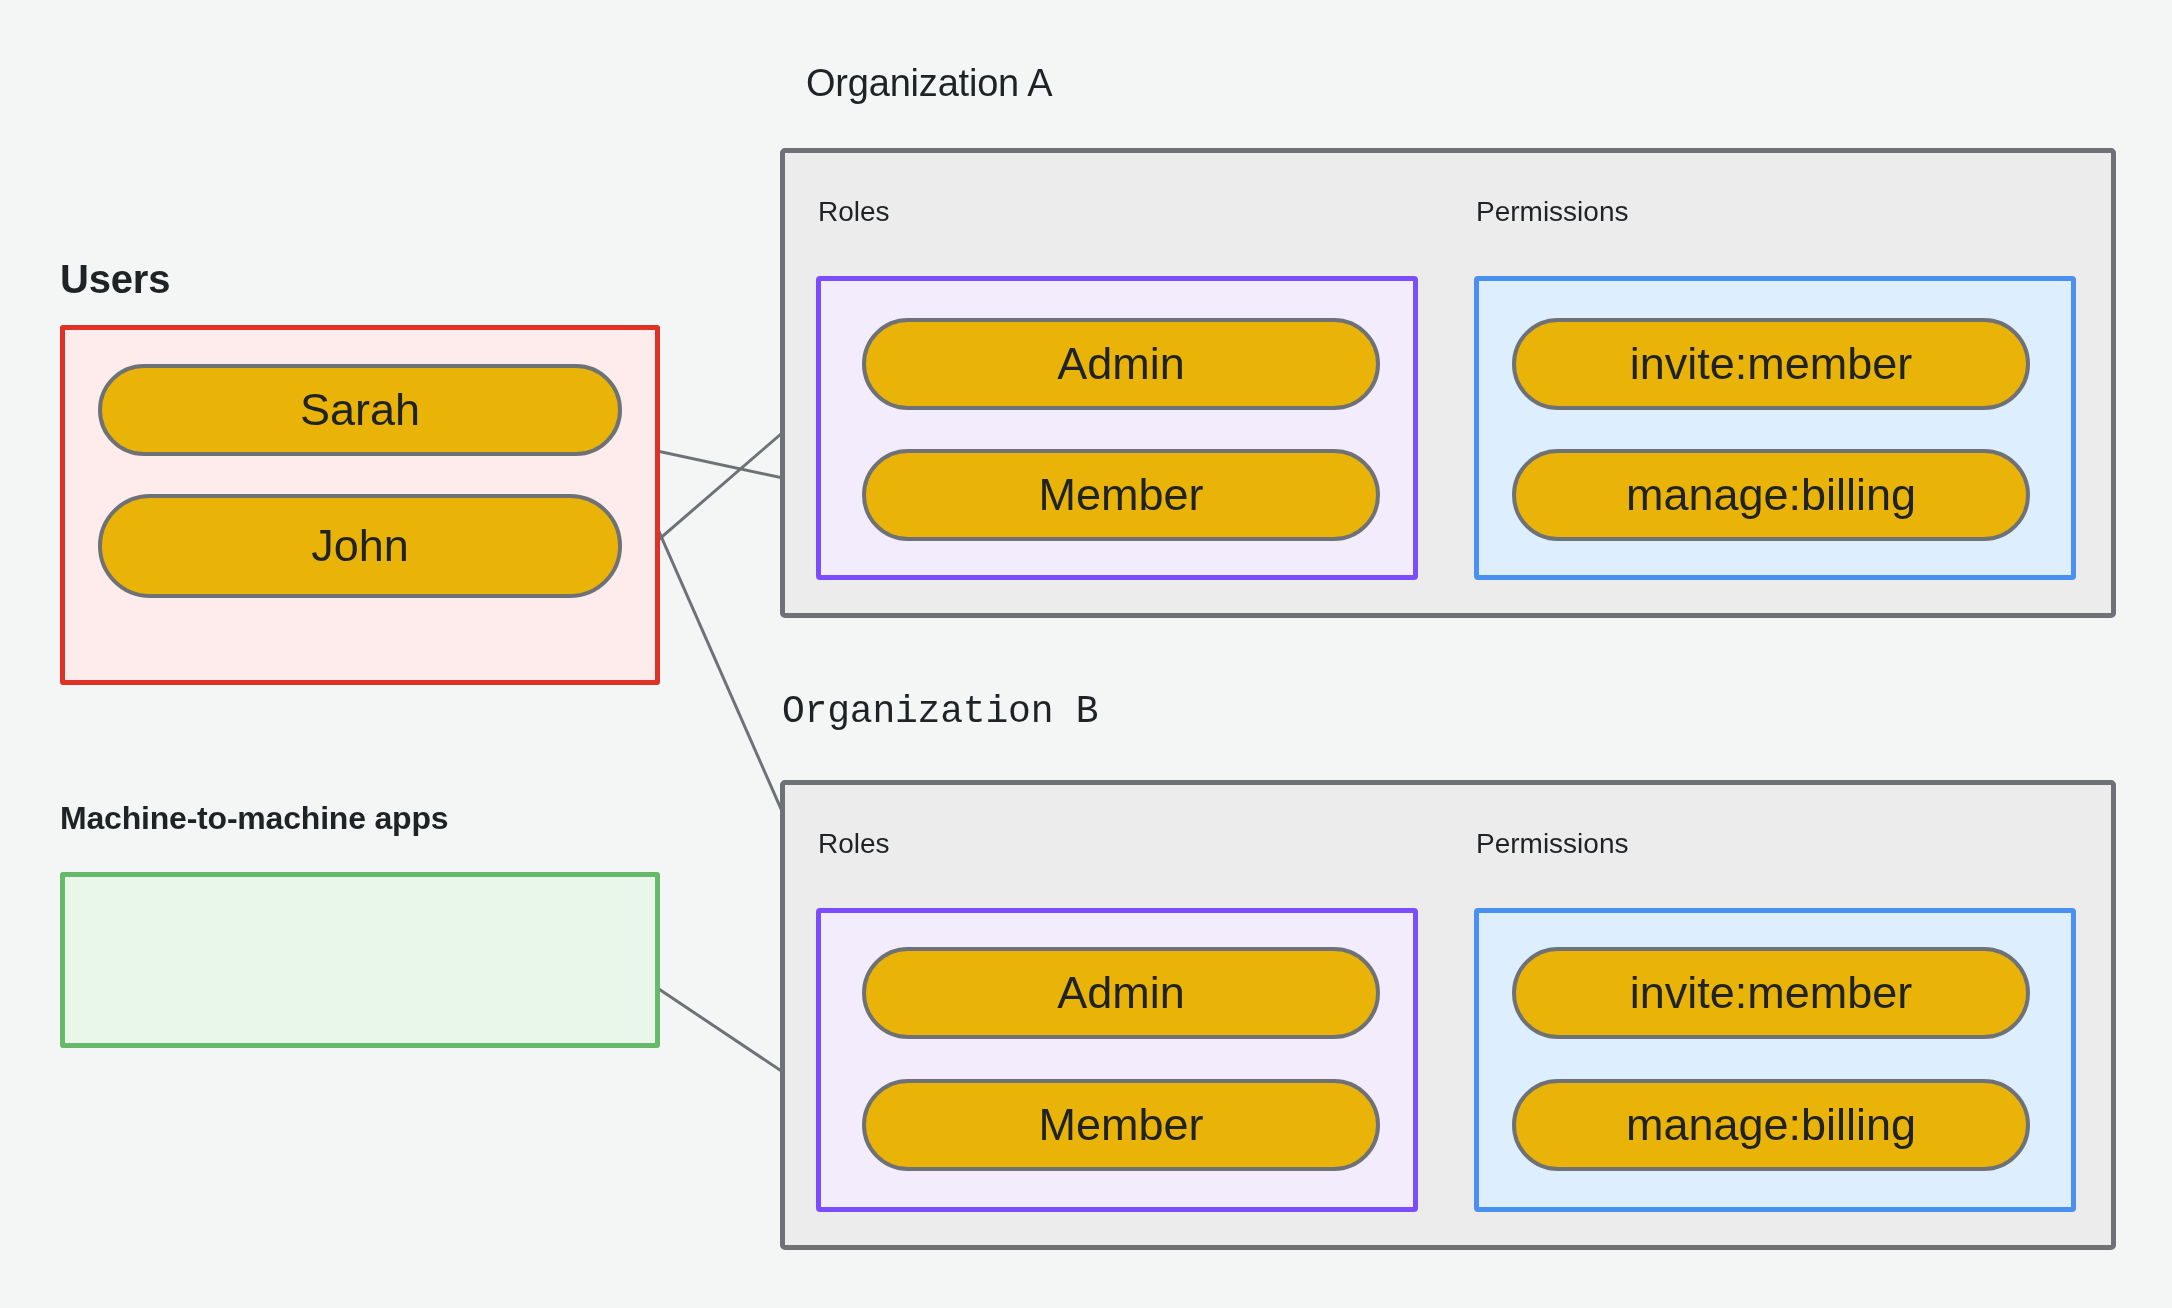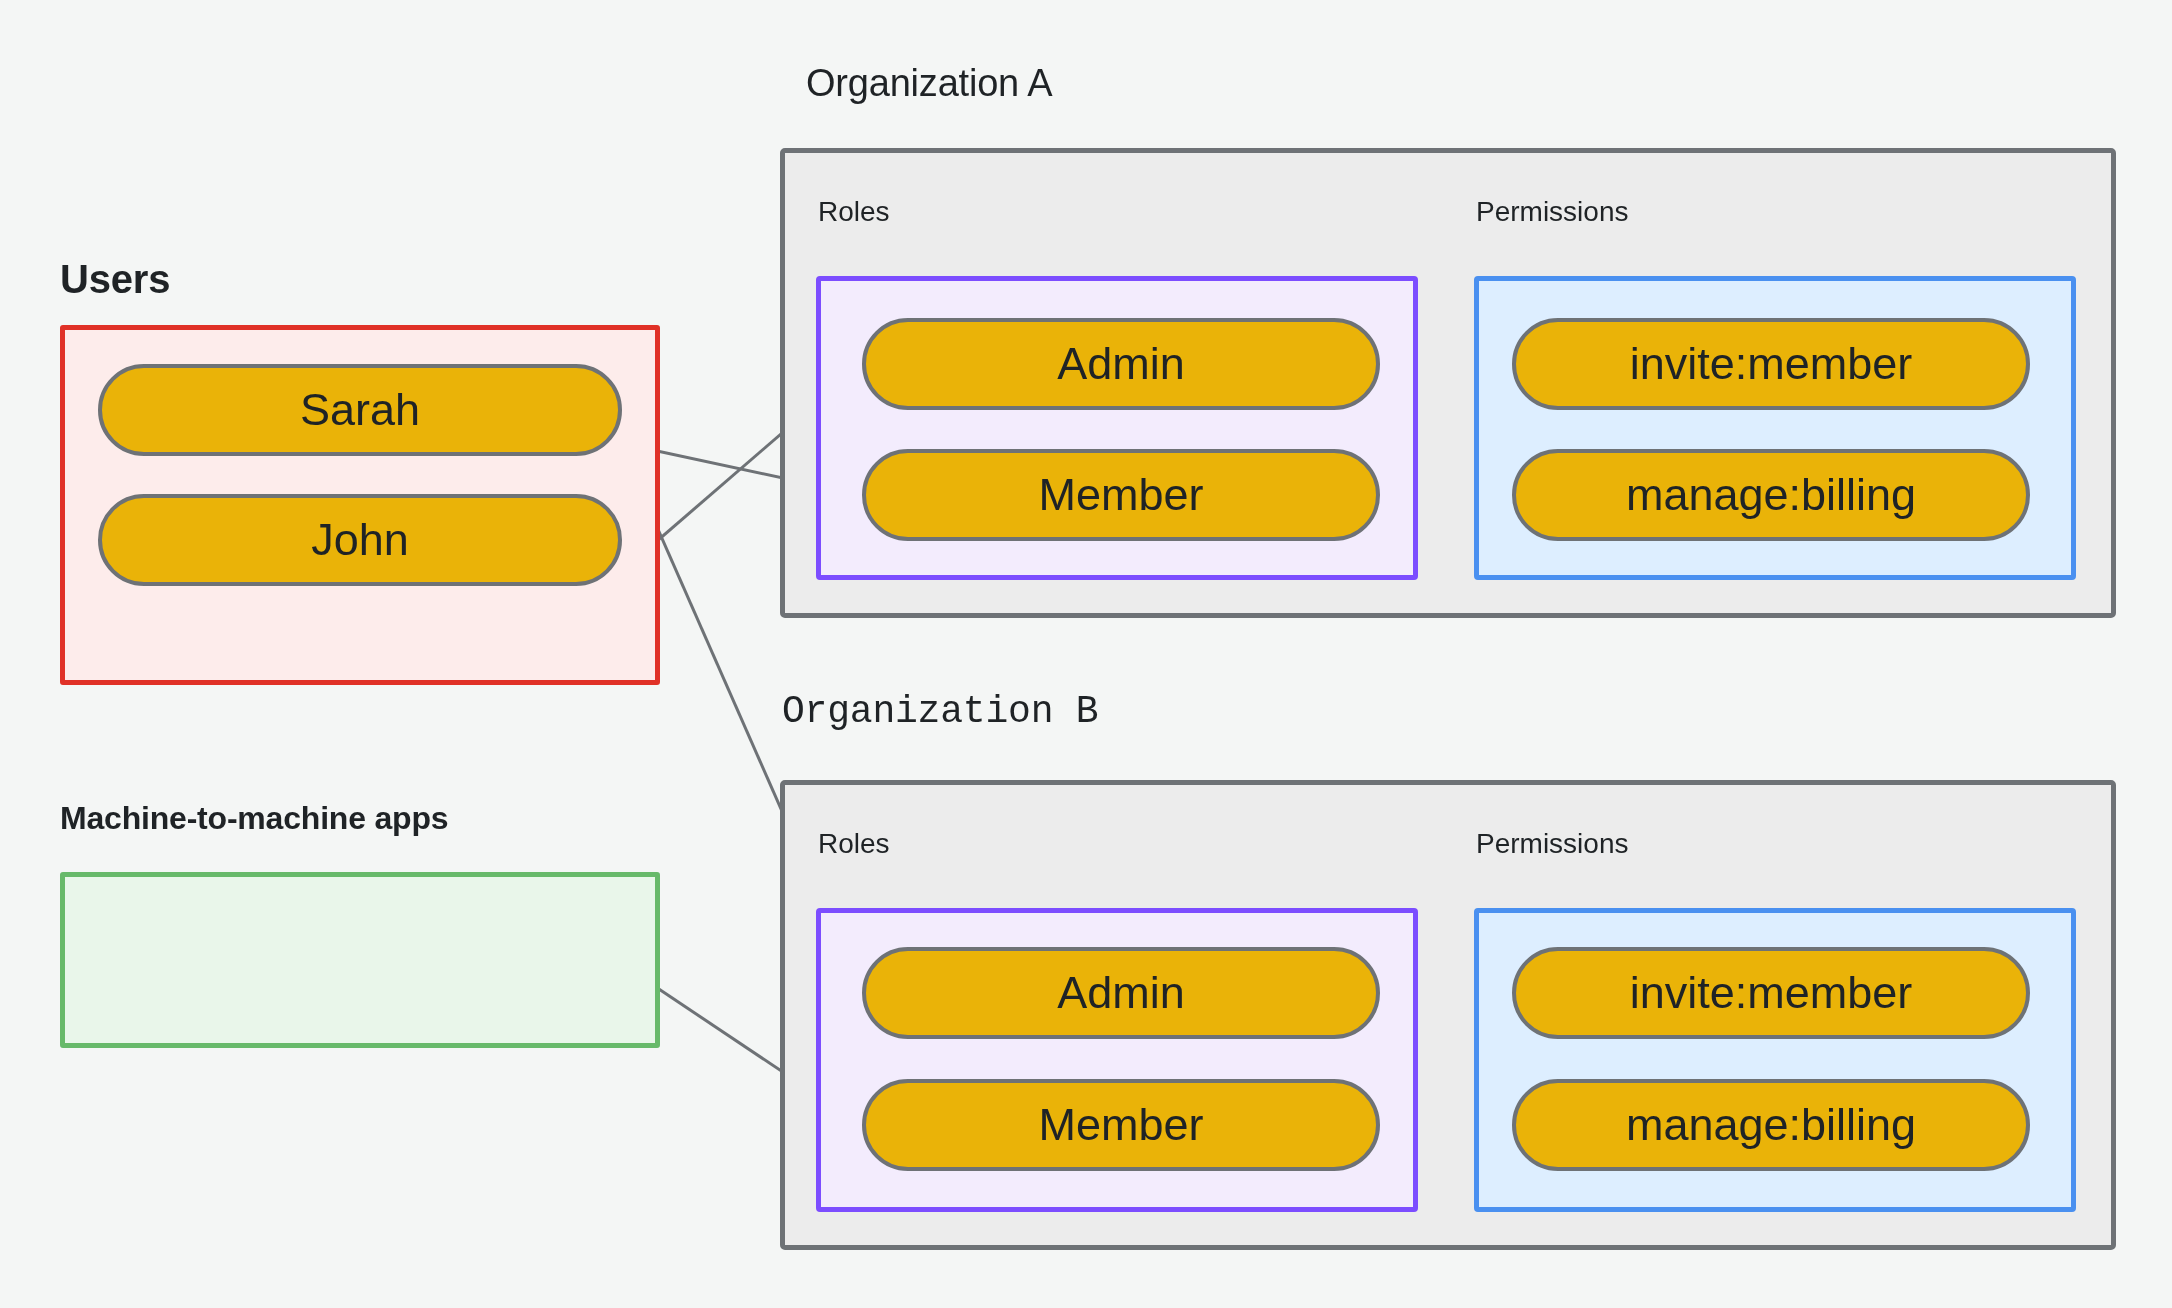--- a/index.html
+++ b/index.html
@@ -163,21 +163,21 @@
     <circle class="edge-dot" cx="862" cy="1125" r="11"></circle>
     <circle class="edge-dot" cx="1512" cy="364" r="11"></circle>
     <circle class="edge-dot" cx="1512" cy="495" r="11"></circle>
     <circle class="edge-dot" cx="1512" cy="993" r="11"></circle>
     <circle class="edge-dot" cx="1512" cy="1125" r="11"></circle>
   </svg>
 
   <div class="group-label label-users">Users</div>
   <div class="box box-users"></div>
   <div class="node" style="left:98px; top:364px; width:524px; height:92px;">Sarah</div>
-  <div class="node" style="left:98px; top:494px; width:524px; height:92px;">John</div>
+  <div class="node" style="left:98px; top:494px; width:524px; height:104px;">John</div>
 
   <div class="group-label label-m2m">Machine-to-machine apps</div>
   <div class="box box-m2m"></div>
 
   <div class="group-label label-org label-orgA">Organization A</div>
   <div class="box box-org box-orgA"></div>
   <div class="sub-label" style="left:818px; top:196px;">Roles</div>
   <div class="sub-label" style="left:1476px; top:196px;">Permissions</div>
   <div class="box box-roles roles-A"></div>
   <div class="box box-perms perms-A"></div>

